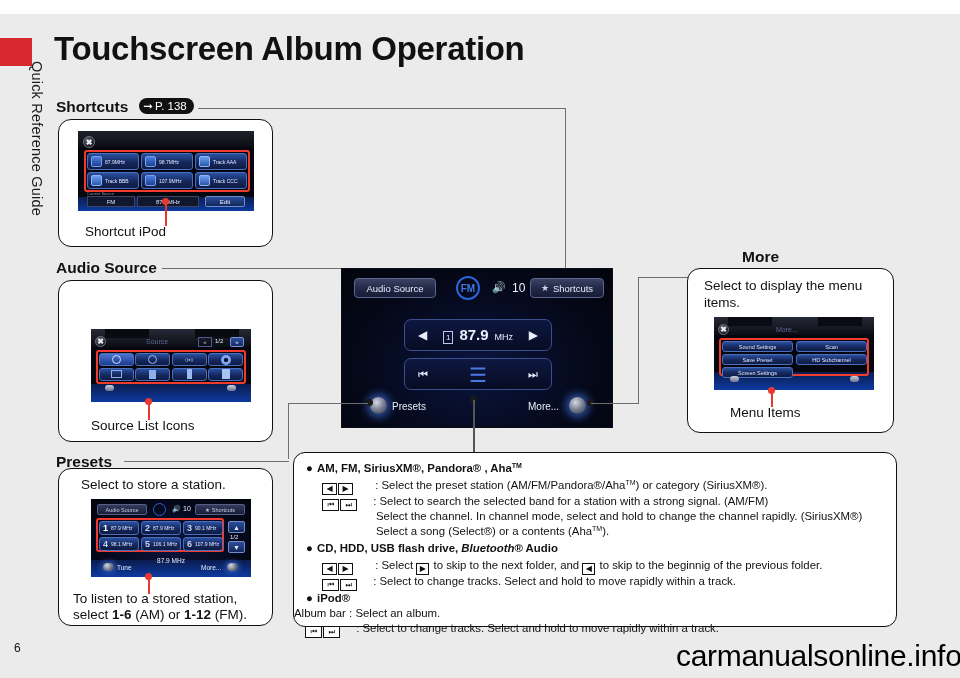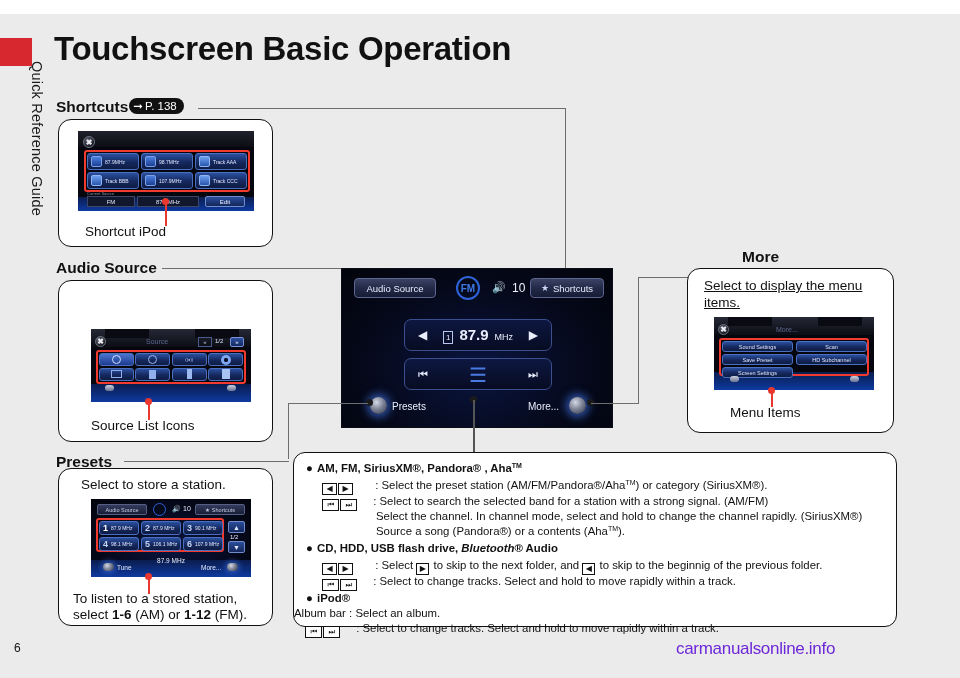--- a/index.html
+++ b/index.html
@@ -14,37 +14,37 @@
   #white-top { position:absolute; left:0; top:0; width:960px; height:14px; background:#ffffff; }
   #red-tab { position:absolute; left:0; top:38px; width:32px; height:28px; background:#d7282f; }
   #side-tab-text {
     position:absolute; left:-66px; top:150px; width:200px; height:22px;
     transform:rotate(90deg); transform-origin:center center;
     font-size:14.5px; color:#1a1a1a; letter-spacing:0.2px; white-space:nowrap;
     text-align:left;
   }
   #page-num { position:absolute; left:14px; top:641px; font-size:12px; color:#111; }
   #watermark {
-    position:absolute; left:676px; top:639px; font-size:17px; color:#6d28d9;
+    position:absolute; left:676px; top:639px; font-size:30px; color:#000000;
     letter-spacing:-0.3px; font-family:"Liberation Sans", sans-serif;
   }
   
   #title {
     position:absolute; left:54px; top:30px;
     font-size:33px; font-weight:bold; color:#111; letter-spacing:-0.3px;
   }
   
   .sect-head {
     position:absolute; font-size:15.5px; font-weight:bold; color:#111;
     white-space:nowrap;
   }
   .pill {
     display:inline-block; background:#111; color:#fff; border-radius:9px;
     padding:1px 7px 1px 4px; font-size:11.5px; font-weight:normal;
-    vertical-align:2px; margin-left:1px; white-space:nowrap;
+    vertical-align:2px; margin-left:11px; white-space:nowrap;
   }
   .pill .arw { display:inline-block; margin-right:2px; vertical-align:0px; }
   
   .ln { position:absolute; background:#6e6e6e; }
   .lnh { height:1.4px; }
   .lnv { width:1.4px; }
   .ln-dark { background:#555; }
   .dot-open {
     position:absolute; width:7px; height:7px; border-radius:50%;
     background:#ffffff; border:1.6px solid #3a3a3a;
@@ -135,21 +135,21 @@
 <body>
 
 <div id="page">
 
   <div id="white-top"></div>
   <div id="red-tab"></div>
   <div id="side-tab-text">Quick Reference Guide</div>
   <div id="page-num">6</div>
   <div id="watermark">carmanualsonline.info</div>
 
-  <div id="title">Touchscreen Basic Operation</div>
+  <div id="title">Touchscreen Album Operation</div>
 
   <div class="sect-head" style="left:56px; top:98px;">
     <span>Shortcuts</span><span class="pill"><span class="arw">➞</span><span>P. 138</span></span>
   </div>
 
   <div class="ln lnh" style="left:198px; top:108px; width:368px;"></div>
   <div class="ln lnv" style="left:565px; top:108px; height:170px;"></div>
   <div class="dot-open" style="left:562px; top:275px;"></div>
 
   <div class="callout" style="left:58px; top:119px; width:215px; height:128px;">
@@ -290,21 +290,21 @@
   <div class="ln lnv" style="left:288px; top:403px; height:56px;"></div>
   <div class="ln lnh" style="left:288px; top:458px; width:0px;"></div>
 
   <div class="dot-solid" style="left:587px; top:399px;"></div>
   <div class="ln lnh" style="left:591px; top:403px; width:48px;"></div>
   <div class="ln lnv" style="left:638px; top:277px; height:127px;"></div>
   <div class="ln lnh" style="left:638px; top:277px; width:52px;"></div>
 
   <div class="sect-head" style="left:742px; top:248px;">More</div>
   <div class="callout" style="left:687px; top:268px; width:207px; height:165px;">
-    <div class="cap" style="left:16px; top:9px; width:182px;text-decoration:underline;">Select to display the menu items.</div>
+    <div class="cap" style="left:16px; top:9px; width:182px;">Select to display the menu items.</div>
     <div class="scr" style="left:26px; top:48px; width:160px; height:73px;">
       <div class="scr-topbar" style="height:24%; background:linear-gradient(180deg,#262936 0%, #0b0c14 100%);"></div>
       <div style="position:absolute;left:14px;top:0;width:44px;height:9px;background:#0a0b12;"></div>
       <div style="position:absolute;left:104px;top:0;width:44px;height:9px;background:#0a0b12;"></div>
       <div class="scr-bottomglow" style="height:24%;"></div>
       <div class="xbtn" style="left:4px; top:7px; width:11px; height:11px;">✖</div>
       <div style="position:absolute; left:62px; top:9px; font-size:7px; color:#5d6890;">More...</div>
 
       <div class="redbox" style="left:5px; top:21px; width:150px; height:38px;"></div>
       <div class="tile" style="left:8px;  top:24px; width:71px; height:11px; justify-content:center;">
@@ -399,21 +399,21 @@
       <span class="kbox">◀</span><span class="kbox">▶</span>
       <span style="display:inline-block;width:18px;"></span><span>: Select the preset station (AM/FM/Pandora®/Aha</span><sup class="tm">TM</sup><span>) or category (SiriusXM®).</span>
     </div>
 
     <div class="blk" style="top:56px; left:82px;">Select the channel. In channel mode, select and hold to change the channel rapidly. (SiriusXM®)</div>
     <div class="blk" style="top:41px; left:28px;">
       <span class="kbox wide">⏮</span><span class="kbox wide">⏭</span>
       <span style="display:inline-block;width:12px;"></span><span>: Select to search the selected band for a station with a strong signal. (AM/FM)</span>
     </div>
     <div class="blk" style="top:71px; left:82px;">
-      <span>Source a song (Pandora®) or a contents (Aha</span><sup class="tm">TM</sup><span>).</span>
+      <span>Select a song (Select®) or a contents (Aha</span><sup class="tm">TM</sup><span>).</span>
     </div>
 
     <div class="blk" style="top:88px;">
       <span class="bullet">●</span><span class="bold">CD, HDD, USB flash drive, </span><span class="bold ital">Bluetooth</span><span class="bold">® Audio</span>
     </div>
 
     <div class="blk" style="top:105px; left:28px;">
       <span class="kbox">◀</span><span class="kbox">▶</span>
       <span style="display:inline-block;width:18px;"></span><span>: Select </span><span class="kbox" style="width:13px;">▶</span><span> to skip to the next folder, and </span><span class="kbox" style="width:13px;">◀</span><span> to skip to the beginnig of the previous folder.</span>
     </div>

